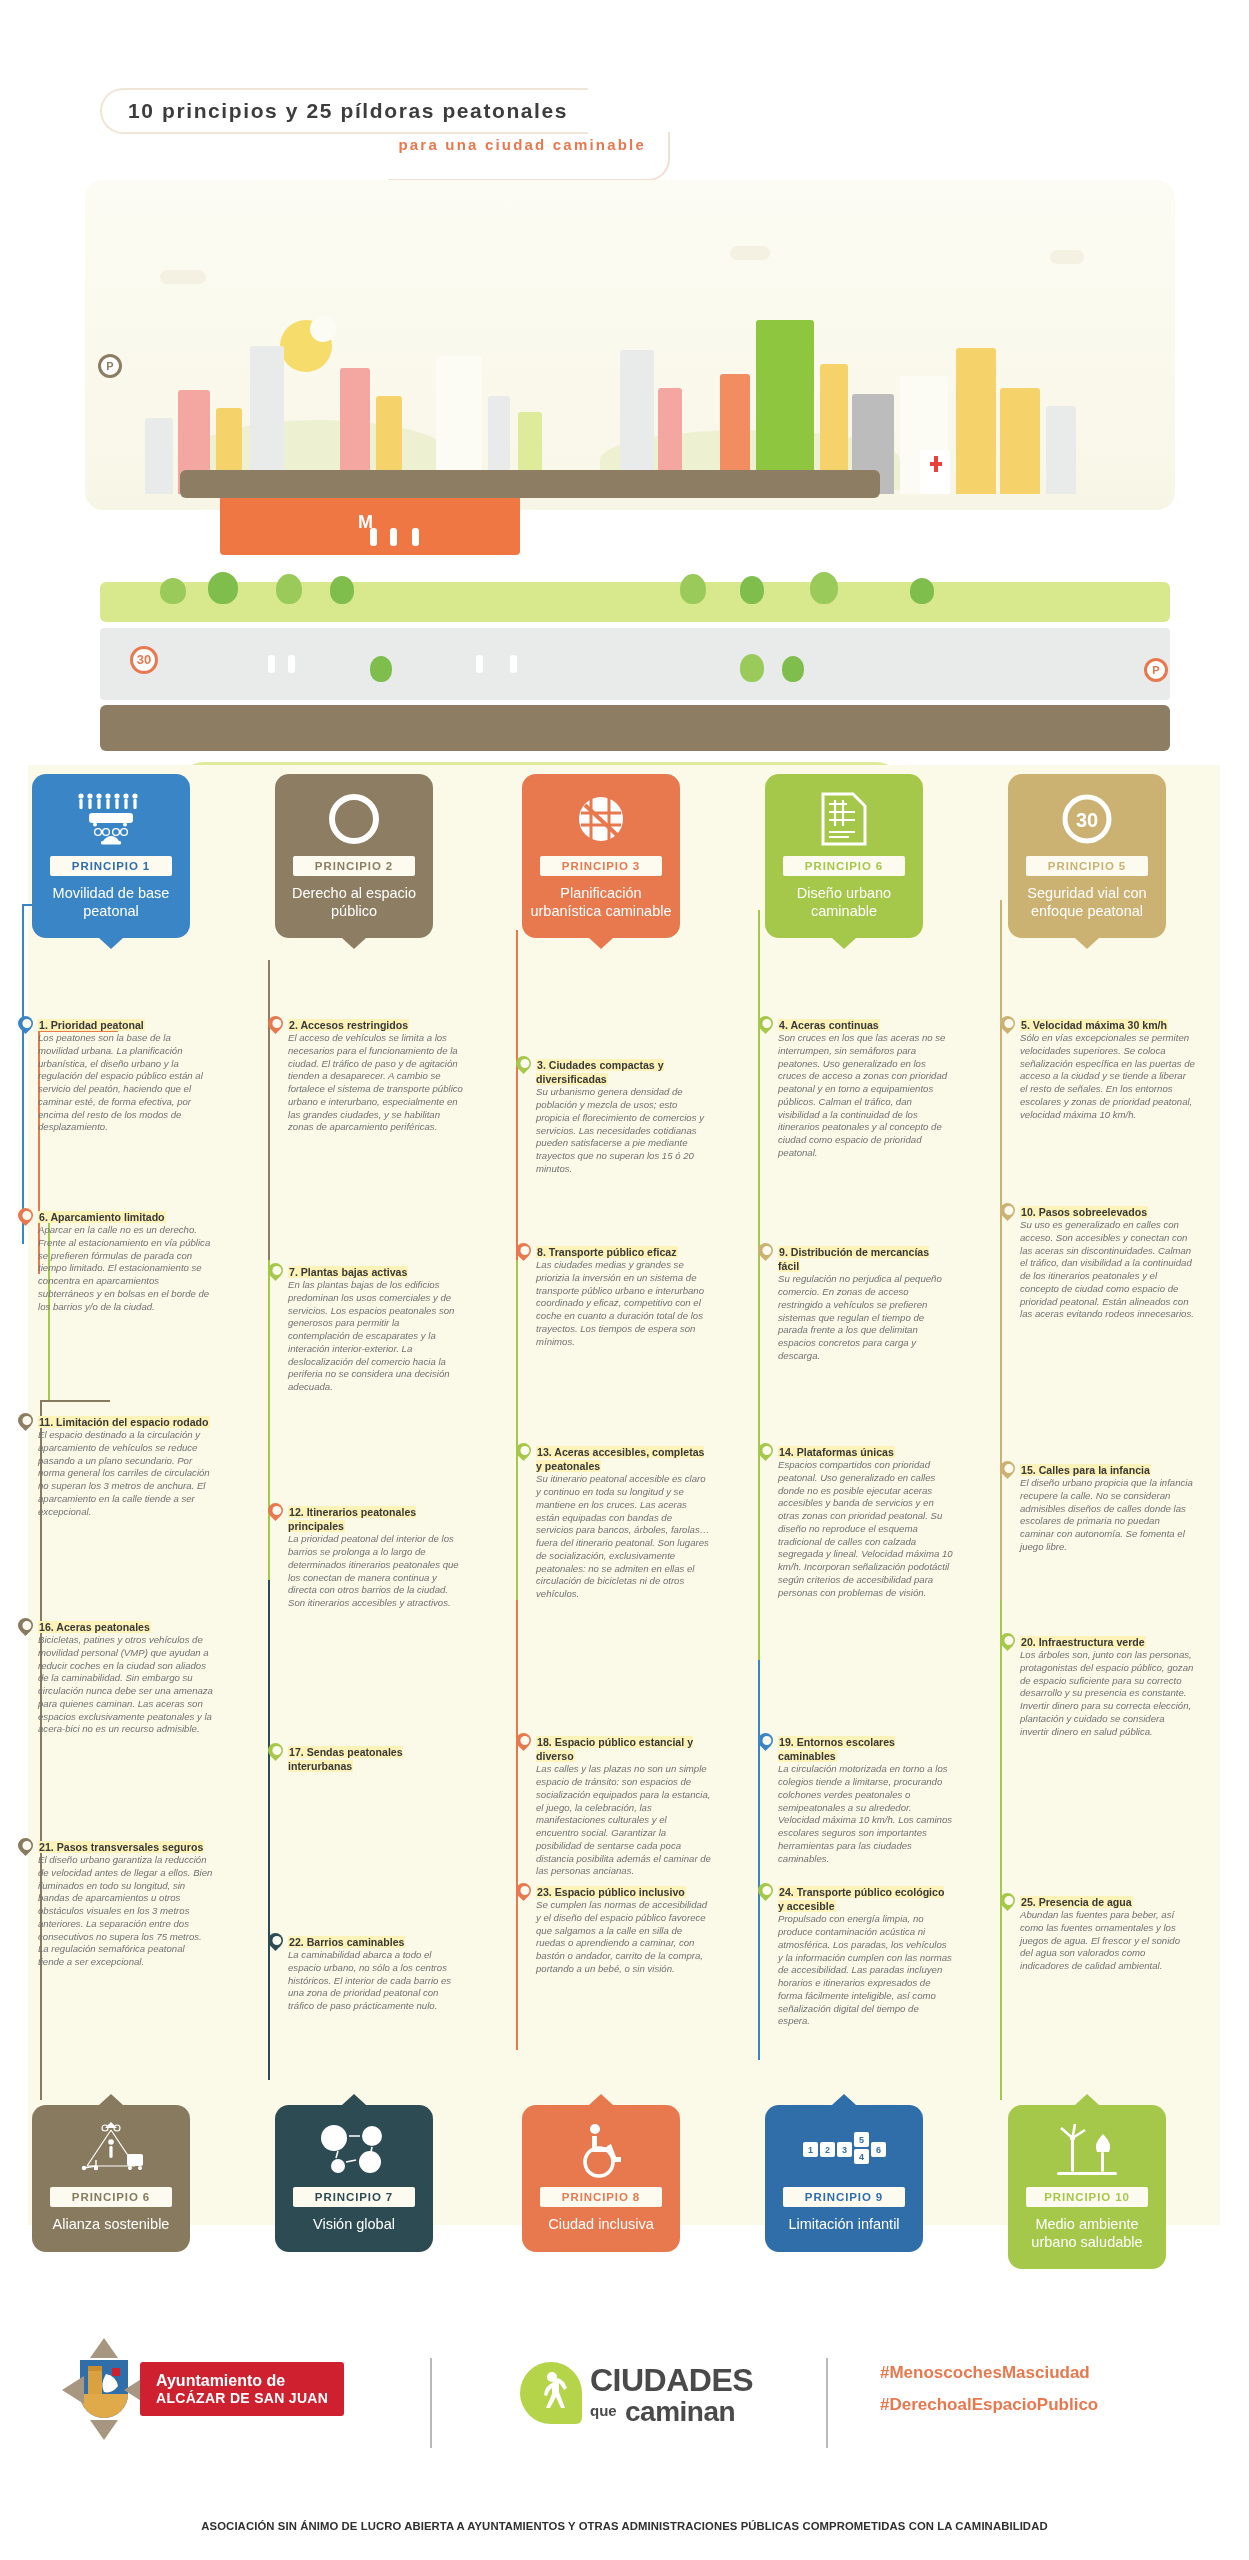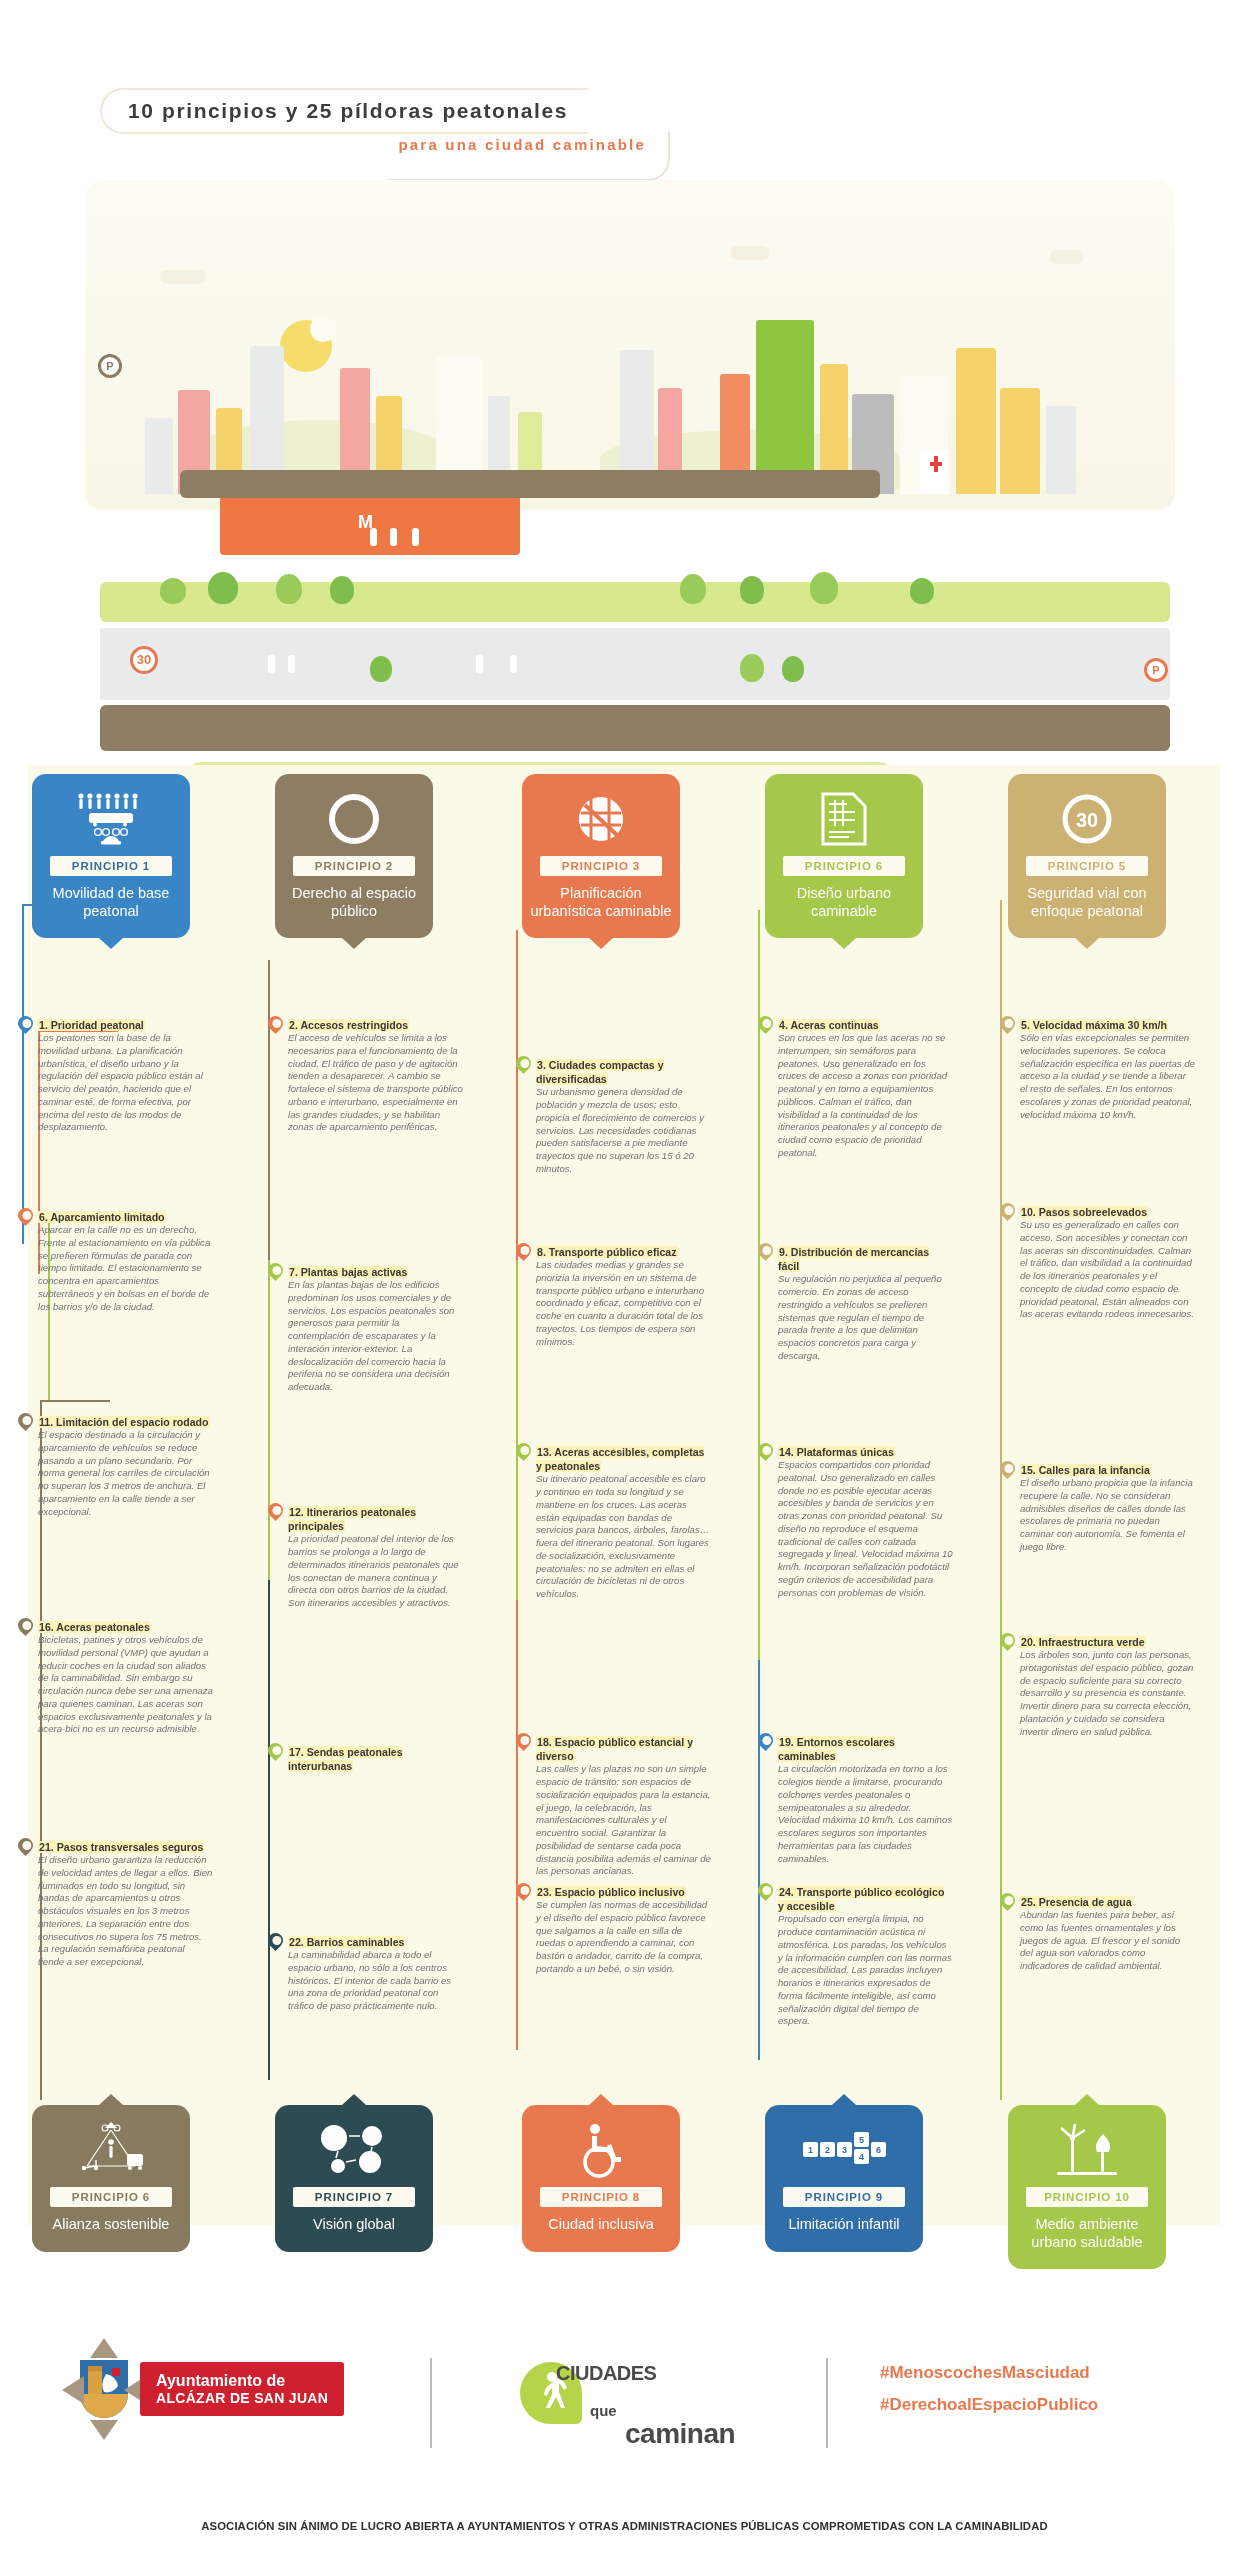--- a/index.html
+++ b/index.html
@@ -555,23 +555,23 @@
       <div class="ayt2">ALCÁZAR DE SAN JUAN</div>
     </div>
 
     <div class="fdiv" style="left:430px;top:38px;height:90px;"></div>
 
     <div class="cqc-blob" style="left:520px;top:42px;"></div>
     <svg style="position:absolute;left:534px;top:50px;" width="36" height="46" viewBox="0 0 36 46">
       <circle cx="18" cy="7" r="5" fill="#fff"></circle>
       <path d="M18 13 q-7 3 -8 12 l3 1 q2-6 5-8 l0 6 l-6 14 h4 l6-11 l5 11 h4 l-6-16 l0-9 q3 3 5 7 l3-2 q-3-8 -9-10 z" fill="#fff"></path>
     </svg>
-    <div class="cqc-word" style="left:556px;top:42px;font-size:20px;letter-spacing:-0.5px;">CIUDADES</div>
+    <div class="cqc-word" style="left:590px;top:42px;font-size:32px;letter-spacing:-0.5px;">CIUDADES</div>
     <div class="cqc-word" style="left:590px;top:82px;font-size:15px;">que</div>
-    <div class="cqc-word" style="left:625px;top:76px;font-size:28px;letter-spacing:-0.5px;margin-top:22px;">caminan</div>
+    <div class="cqc-word" style="left:625px;top:76px;font-size:28px;letter-spacing:-0.5px;">caminan</div>
 
     <div class="fdiv" style="left:826px;top:38px;height:90px;"></div>
 
     <div class="hashtag" style="position:absolute;left:880px;top:38px;">#MenoscochesMasciudad</div>
     <div class="hashtag" style="position:absolute;left:880px;top:70px;">#DerechoalEspacioPublico</div>
 
     <div class="legal">ASOCIACIÓN SIN ÁNIMO DE LUCRO ABIERTA A  AYUNTAMIENTOS Y OTRAS ADMINISTRACIONES  PÚBLICAS COMPROMETIDAS CON LA CAMINABILIDAD</div>
   </div>
 </div>
 

